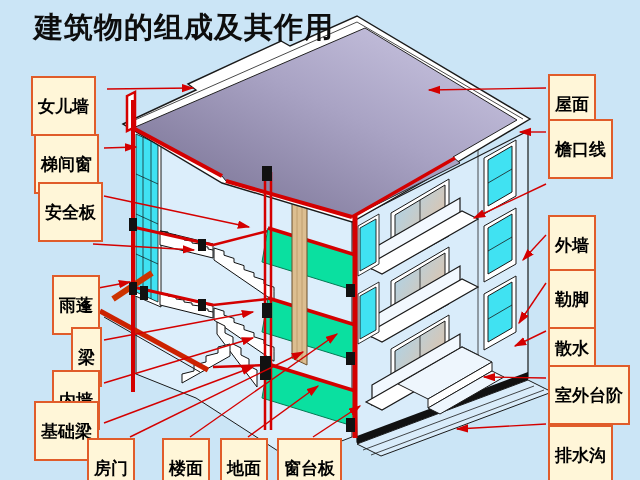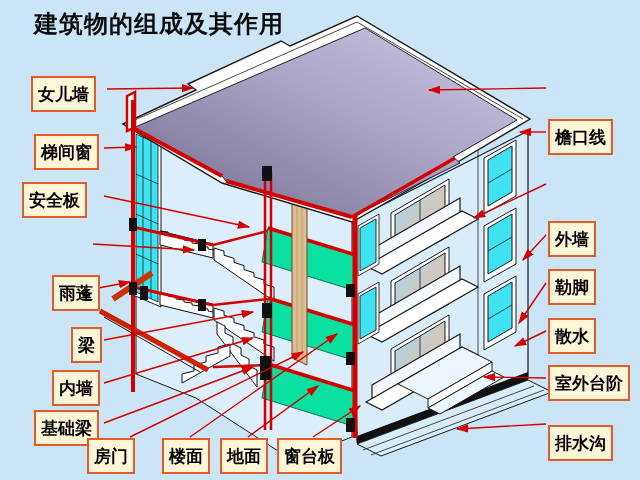--- a/index.html
+++ b/index.html
@@ -1,32 +1,32 @@
 <!DOCTYPE html>
 <html><head>
 <meta charset="utf-8">
 <style>
   html,body{margin:0;padding:0;}
   body{background:#cbe5f6;font-family:"DejaVu Sans",sans-serif;}
   .page{position:relative;width:640px;height:480px;background:#cbe5f6;overflow:hidden;}
   .stage{position:absolute;left:0;top:0;width:640px;height:480px;}
   .title{
     position:absolute;left:34px;top:8px;
-    font-size:24px;font-weight:bold;color:#0d0d0d;letter-spacing:1px;white-space:nowrap;
+    font-size:29px;font-weight:bold;color:#0d0d0d;letter-spacing:1px;white-space:nowrap;
   }
   .lbl{
     position:absolute;background:#fff6d8;border:2px solid #e05c2a;color:#000;
-    font-size:17px;line-height:1.2;font-weight:bold;padding:6px 5px;white-space:nowrap;
+    font-size:17px;line-height:1.2;font-weight:bold;padding:18px 5px;white-space:nowrap;
     box-sizing:border-box;
   }
-  #L0{left:31px;top:76px}   #L1{left:34px;top:134px} #L2{left:22px;top:182px}
+  #L0{left:31px;top:76px}   #L1{left:34px;top:134px} #L2{left:38px;top:182px}
   #L3{left:52px;top:231px}  #L4{left:52px;top:275px} #L5{left:71px;top:327px}
-  #L6{left:52px;top:370px}  #L7{left:34px;top:410px}
+  #L6{left:52px;top:370px}  #L7{left:34px;top:401px}
   #L8{left:87px;top:438px} #L9{left:162px;top:438px} #L10{left:220px;top:438px} #L11{left:277px;top:438px}
-  #L12{left:548px;top:74px} #L13{left:548px;top:119px} #L14{left:548px;top:170px} #L15{left:548px;top:221px}
+  #L12{left:548px;top:74px} #L13{left:548px;top:119px} #L14{left:548px;top:170px} #L15{left:548px;top:215px}
   #L16{left:548px;top:269px}#L17{left:548px;top:318px} #L18{left:548px;top:365px} #L19{left:548px;top:425px}
 </style>
 </head>
 <body>
 
 <div class="page">
 
   <svg class="stage" viewBox="0 0 640 480">
     <defs>
       <linearGradient id="roofGrad" x1="0" y1="1" x2="1" y2="0">
@@ -222,20 +222,21 @@
   <div class="lbl" id="L4">雨蓬</div>
   <div class="lbl" id="L5">梁</div>
   <div class="lbl" id="L6">内墙</div>
   <div class="lbl" id="L7">基础梁</div>
 
   <div class="lbl" id="L8">房门</div>
   <div class="lbl" id="L9">楼面</div>
   <div class="lbl" id="L11">窗台板</div>
   <div class="lbl" id="L10">地面</div>
 
+  <div class="lbl" id="L12">屋面</div>
   <div class="lbl" id="L13">檐口线</div>
   <div class="lbl" id="L15">外墙</div>
   <div class="lbl" id="L17">散水</div>
   <div class="lbl" id="L16">勒脚</div>
   <div class="lbl" id="L18">室外台阶</div>
   <div class="lbl" id="L19">排水沟</div>
 
 </div>
 
 </body></html>

